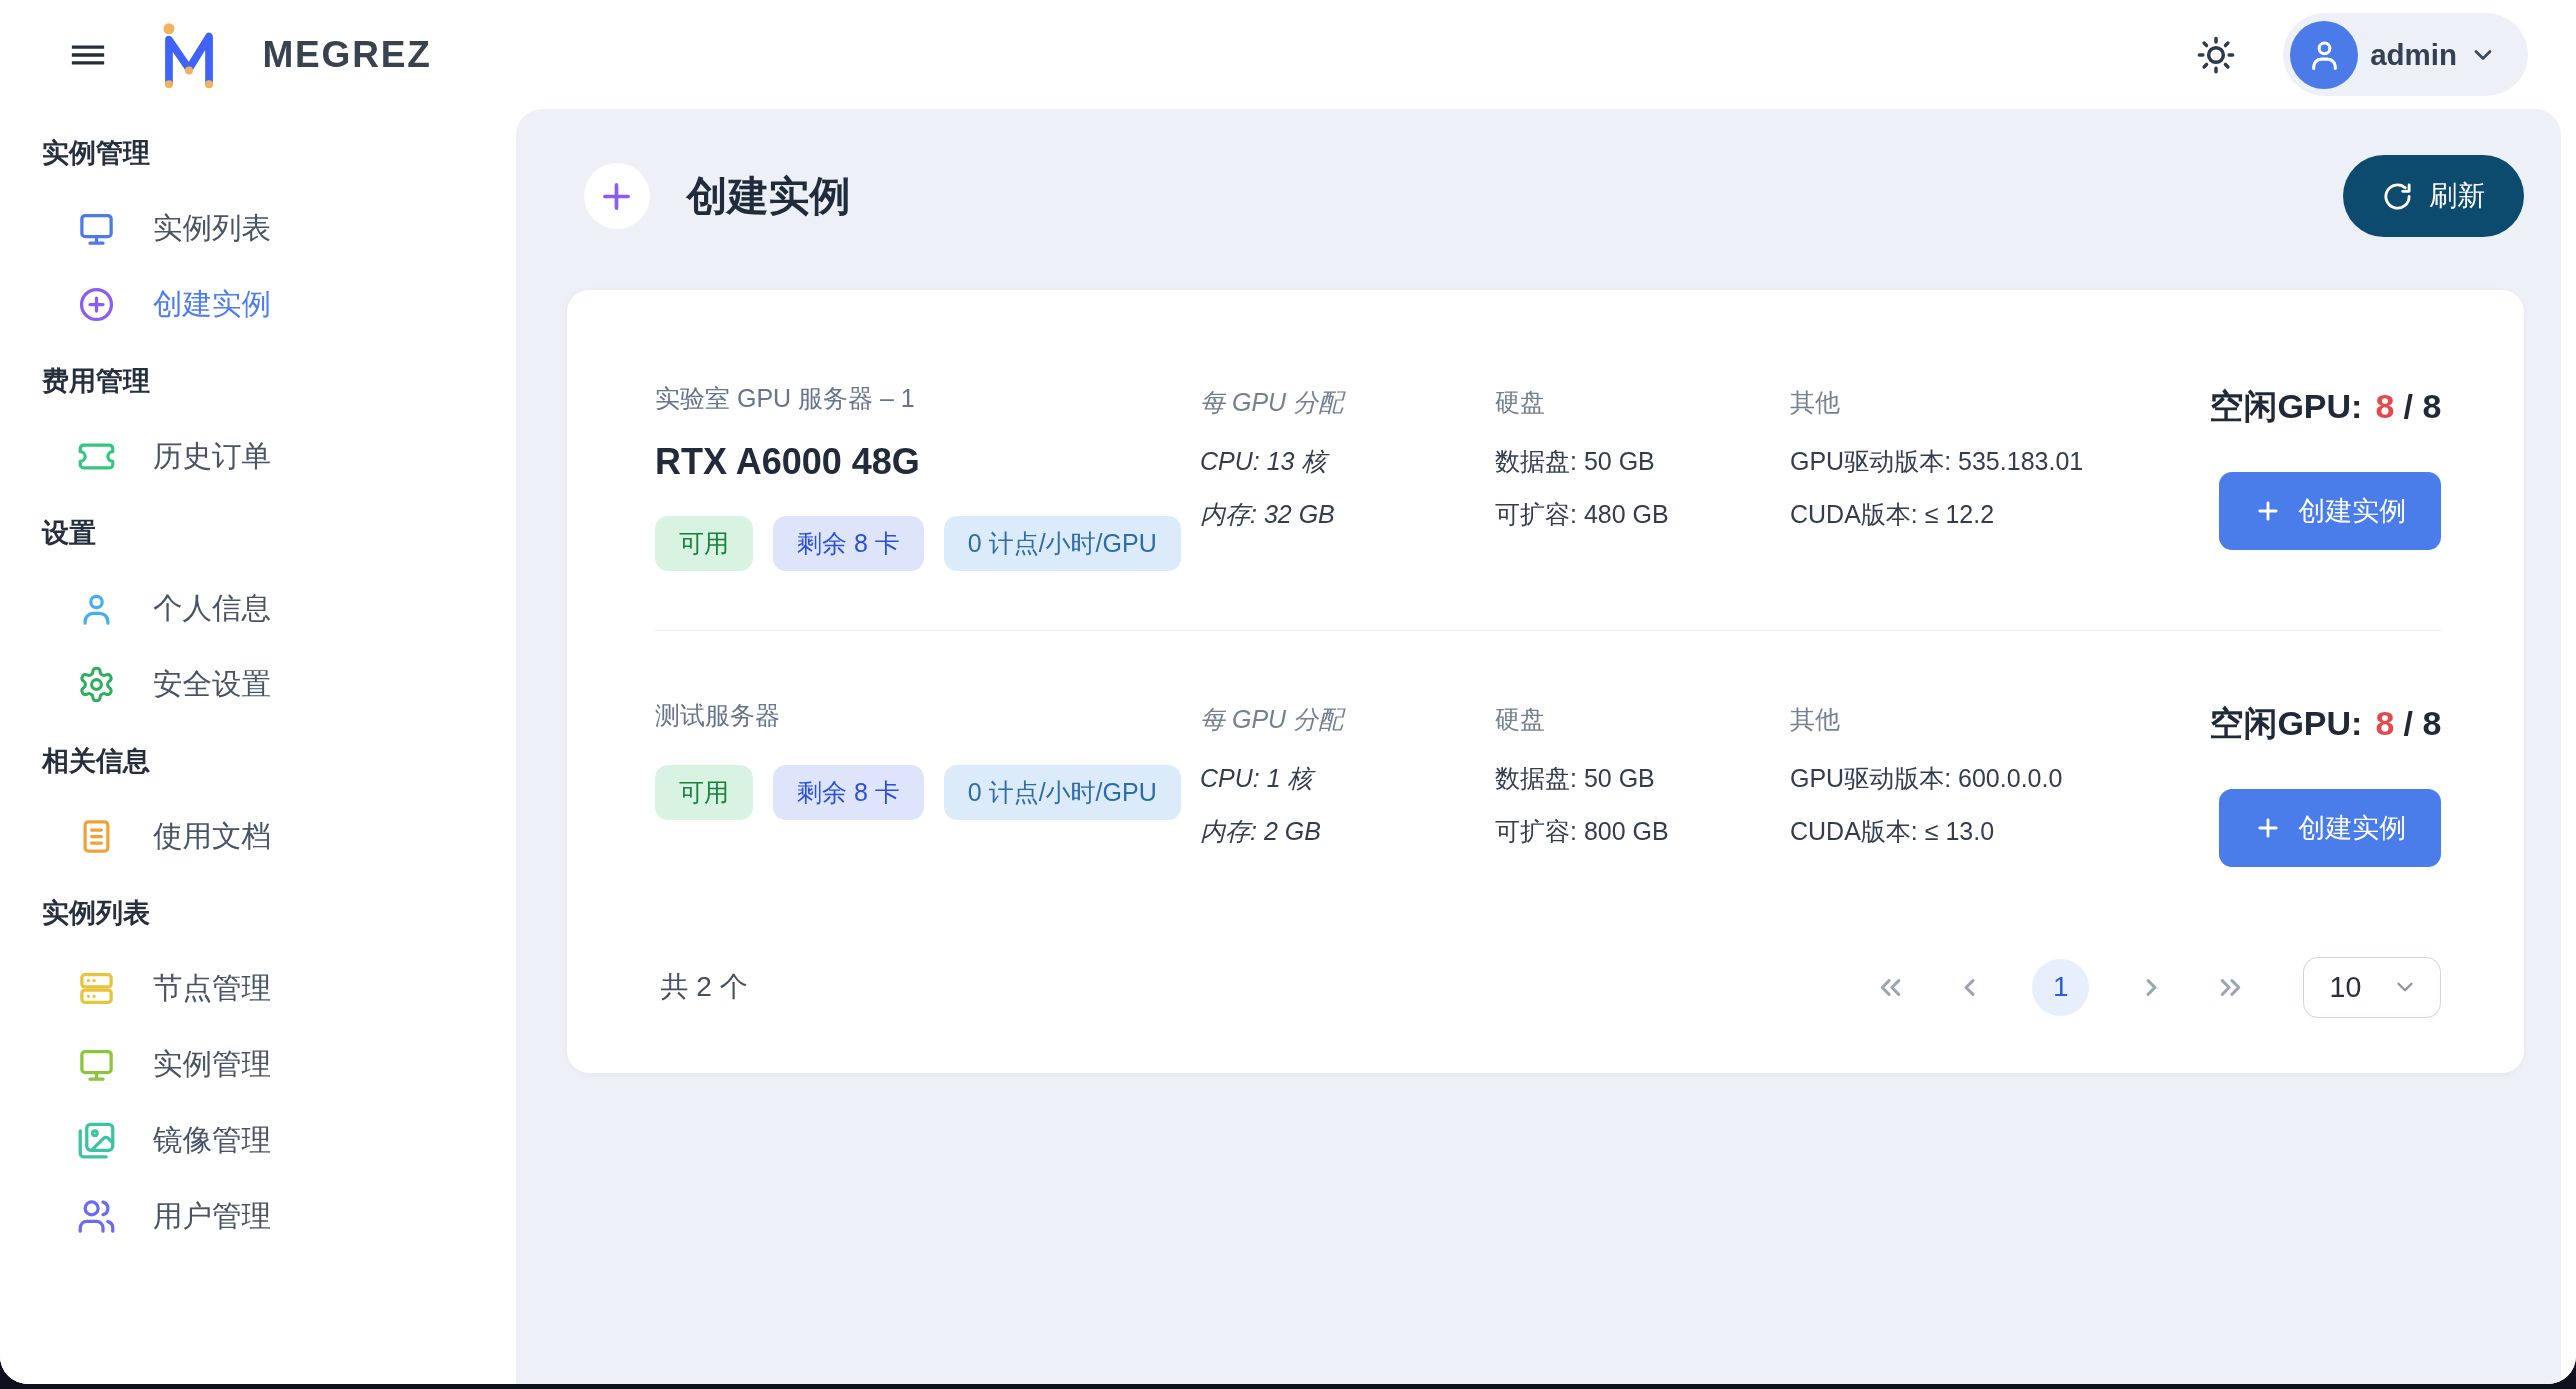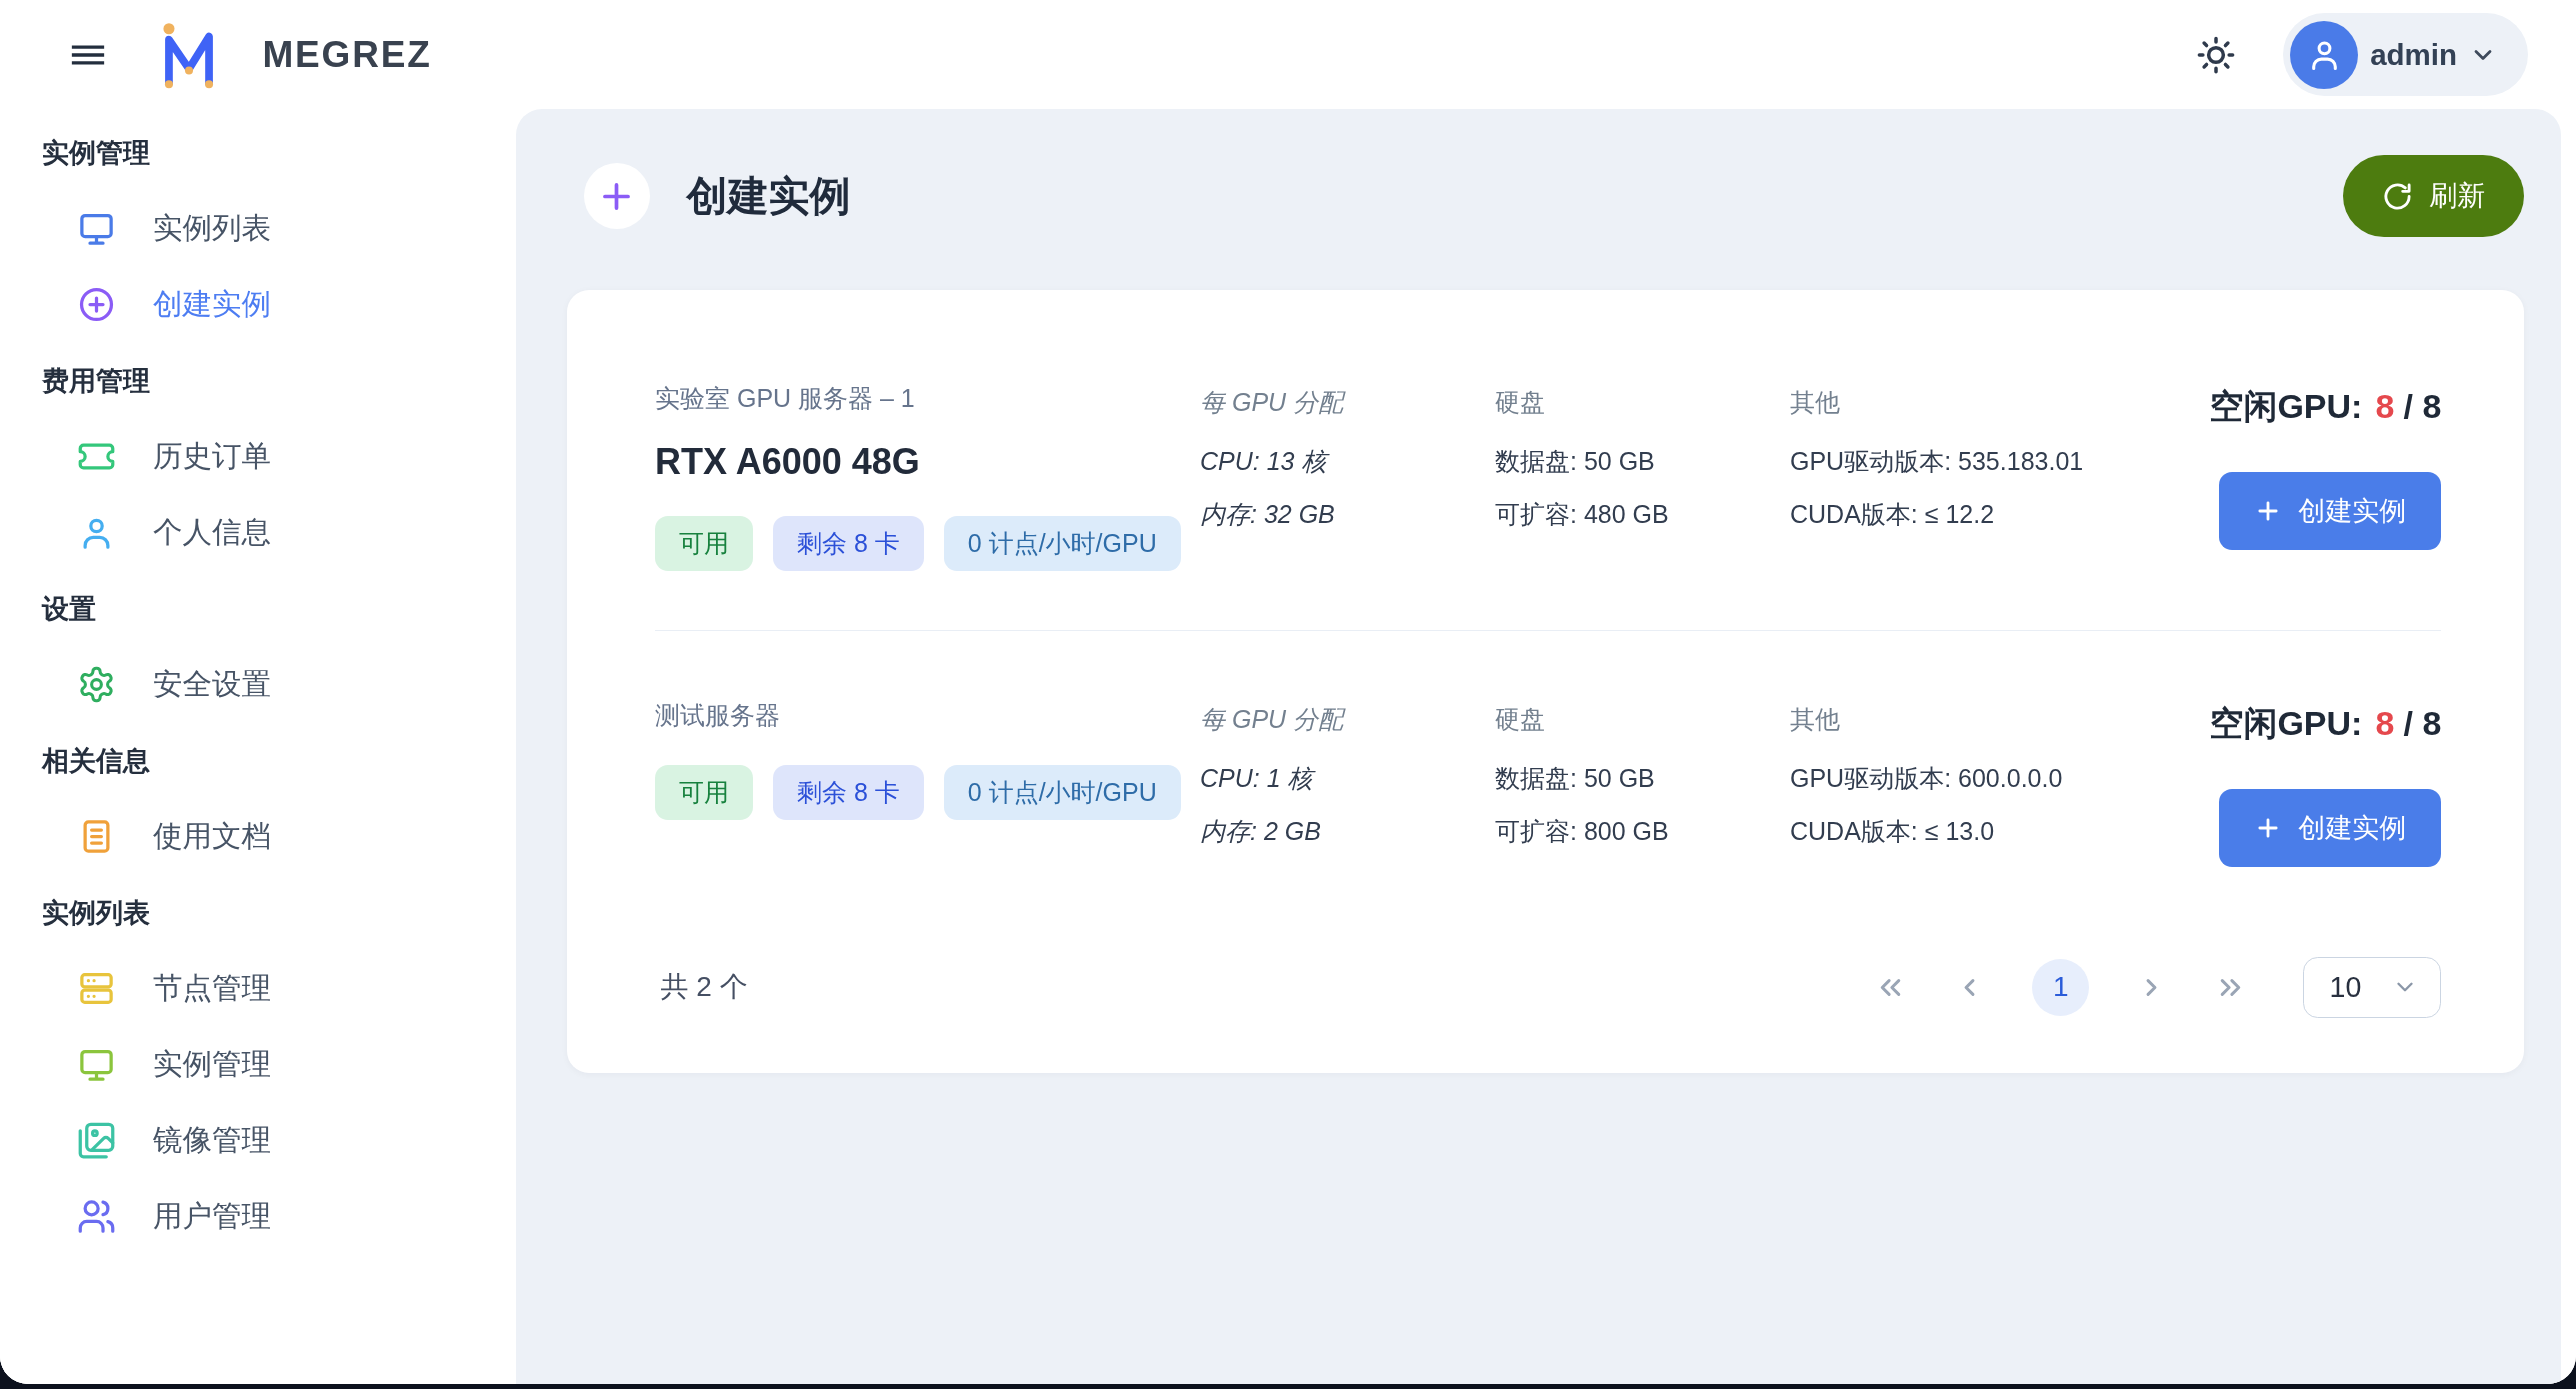--- a/index.html
+++ b/index.html
@@ -34,21 +34,21 @@
   .side-item { gap:37px; padding-left:35px; font-size:29.5px; color:#4b5563; cursor:pointer; }
   .side-item .icon { display:flex; width:39px; height:39px; }
   .side-item .label { color:#475466; }
   .side-item.active .label { color:#4d7df2; }
   
   .main { flex:1; min-width:0; background:#edf1f7; border-radius:26px 26px 0 0; margin-right:14.7px; padding:0 37px 0 51px; }
   .title-row { margin-top:46px; display:flex; align-items:center; justify-content:space-between; padding-left:16.6px; }
   .title-left { display:flex; align-items:center; gap:37px; }
   .plus-chip { width:66px; height:66px; border-radius:50%; background:#fff; color:#8b5cf6; display:flex; align-items:center; justify-content:center; }
   .page-title { font-size:41px; font-weight:700; color:#202b3c; }
-  .refresh-btn { display:flex; align-items:center; gap:16.6px; background:#4d7c0f; color:#fff; border:none; border-radius:920px; padding:22px 39px; font-size:28px; cursor:pointer; font-family:inherit; }
+  .refresh-btn { display:flex; align-items:center; gap:16.6px; background:#0c4a6e; color:#fff; border:none; border-radius:920px; padding:22px 39px; font-size:28px; cursor:pointer; font-family:inherit; }
   
   .card { margin-top:53px; background:#fff; border-radius:22px; padding:24px 83px 55px 88px; box-shadow:0 1.8px 7.4px rgba(15,23,42,.04); }
   .server-row { display:flex; align-items:flex-start; padding:68px 0 59px 0; }
   .server-row + .server-row { border-top:1.8px solid #e9eef5; }
   .col-name { width:545px; flex:none; }
   .server-label { font-size:25px; color:#66748c; }
   .gpu-name { font-size:36px; font-weight:600; color:#222b3a; margin-top:26px; }
   .badges { display:flex; gap:20px; margin-top:33px; }
   .badge { font-size:25px; padding:11px 24px; border-radius:13px; white-space:nowrap; }
   .badge.green  { background:#d9f3e2; color:#17813e; }
@@ -148,31 +148,31 @@
 
       <div class="side-row side-item">
         <span class="icon" style="color: rgb(52, 199, 123);">
           <svg width="39" height="39" viewBox="0 0 24 24" fill="none" stroke="currentColor" stroke-width="2" stroke-linecap="round" stroke-linejoin="round">
               <path d="M2 9a3 3 0 0 1 0 6v2a2 2 0 0 0 2 2h16a2 2 0 0 0 2-2v-2a3 3 0 0 1 0-6V7a2 2 0 0 0-2-2H4a2 2 0 0 0-2 2Z"></path>
             </svg>
         </span>
         <span class="label">历史订单</span>
       </div>
 
+      <div class="side-row side-section-label">设置</div>
+
       <div class="side-row side-item">
         <span class="icon" style="color: rgb(69, 174, 240);">
           <svg width="39" height="39" viewBox="0 0 24 24" fill="none" stroke="currentColor" stroke-width="2" stroke-linecap="round" stroke-linejoin="round">
               <path d="M19 21v-1a5 5 0 0 0-5-5h-4a5 5 0 0 0-5 5v1"></path>
               <circle cx="12" cy="8" r="3.5"></circle>
             </svg>
         </span>
         <span class="label">个人信息</span>
       </div>
-
-      <div class="side-row side-section-label">设置</div>
 
       <div class="side-row side-item">
         <span class="icon" style="color: rgb(47, 174, 95);">
           <svg width="39" height="39" viewBox="0 0 24 24" fill="none" stroke="currentColor" stroke-width="1.9" stroke-linecap="round" stroke-linejoin="round">
               <path d="M12.22 2h-.44a2 2 0 0 0-2 2v.18a2 2 0 0 1-1 1.73l-.43.25a2 2 0 0 1-2 0l-.15-.08a2 2 0 0 0-2.73.73l-.22.38a2 2 0 0 0 .73 2.73l.15.1a2 2 0 0 1 1 1.72v.51a2 2 0 0 1-1 1.74l-.15.09a2 2 0 0 0-.73 2.73l.22.38a2 2 0 0 0 2.73.73l.15-.08a2 2 0 0 1 2 0l.43.25a2 2 0 0 1 1 1.73V20a2 2 0 0 0 2 2h.44a2 2 0 0 0 2-2v-.18a2 2 0 0 1 1-1.73l.43-.25a2 2 0 0 1 2 0l.15.08a2 2 0 0 0 2.73-.73l.22-.39a2 2 0 0 0-.73-2.73l-.15-.08a2 2 0 0 1-1-1.74v-.5a2 2 0 0 1 1-1.74l.15-.09a2 2 0 0 0 .73-2.73l-.22-.38a2 2 0 0 0-2.73-.73l-.15.08a2 2 0 0 1-2 0l-.43-.25a2 2 0 0 1-1-1.73V4a2 2 0 0 0-2-2z"></path>
               <circle cx="12" cy="12" r="3"></circle>
             </svg>
         </span>
         <span class="label">安全设置</span>
       </div>

